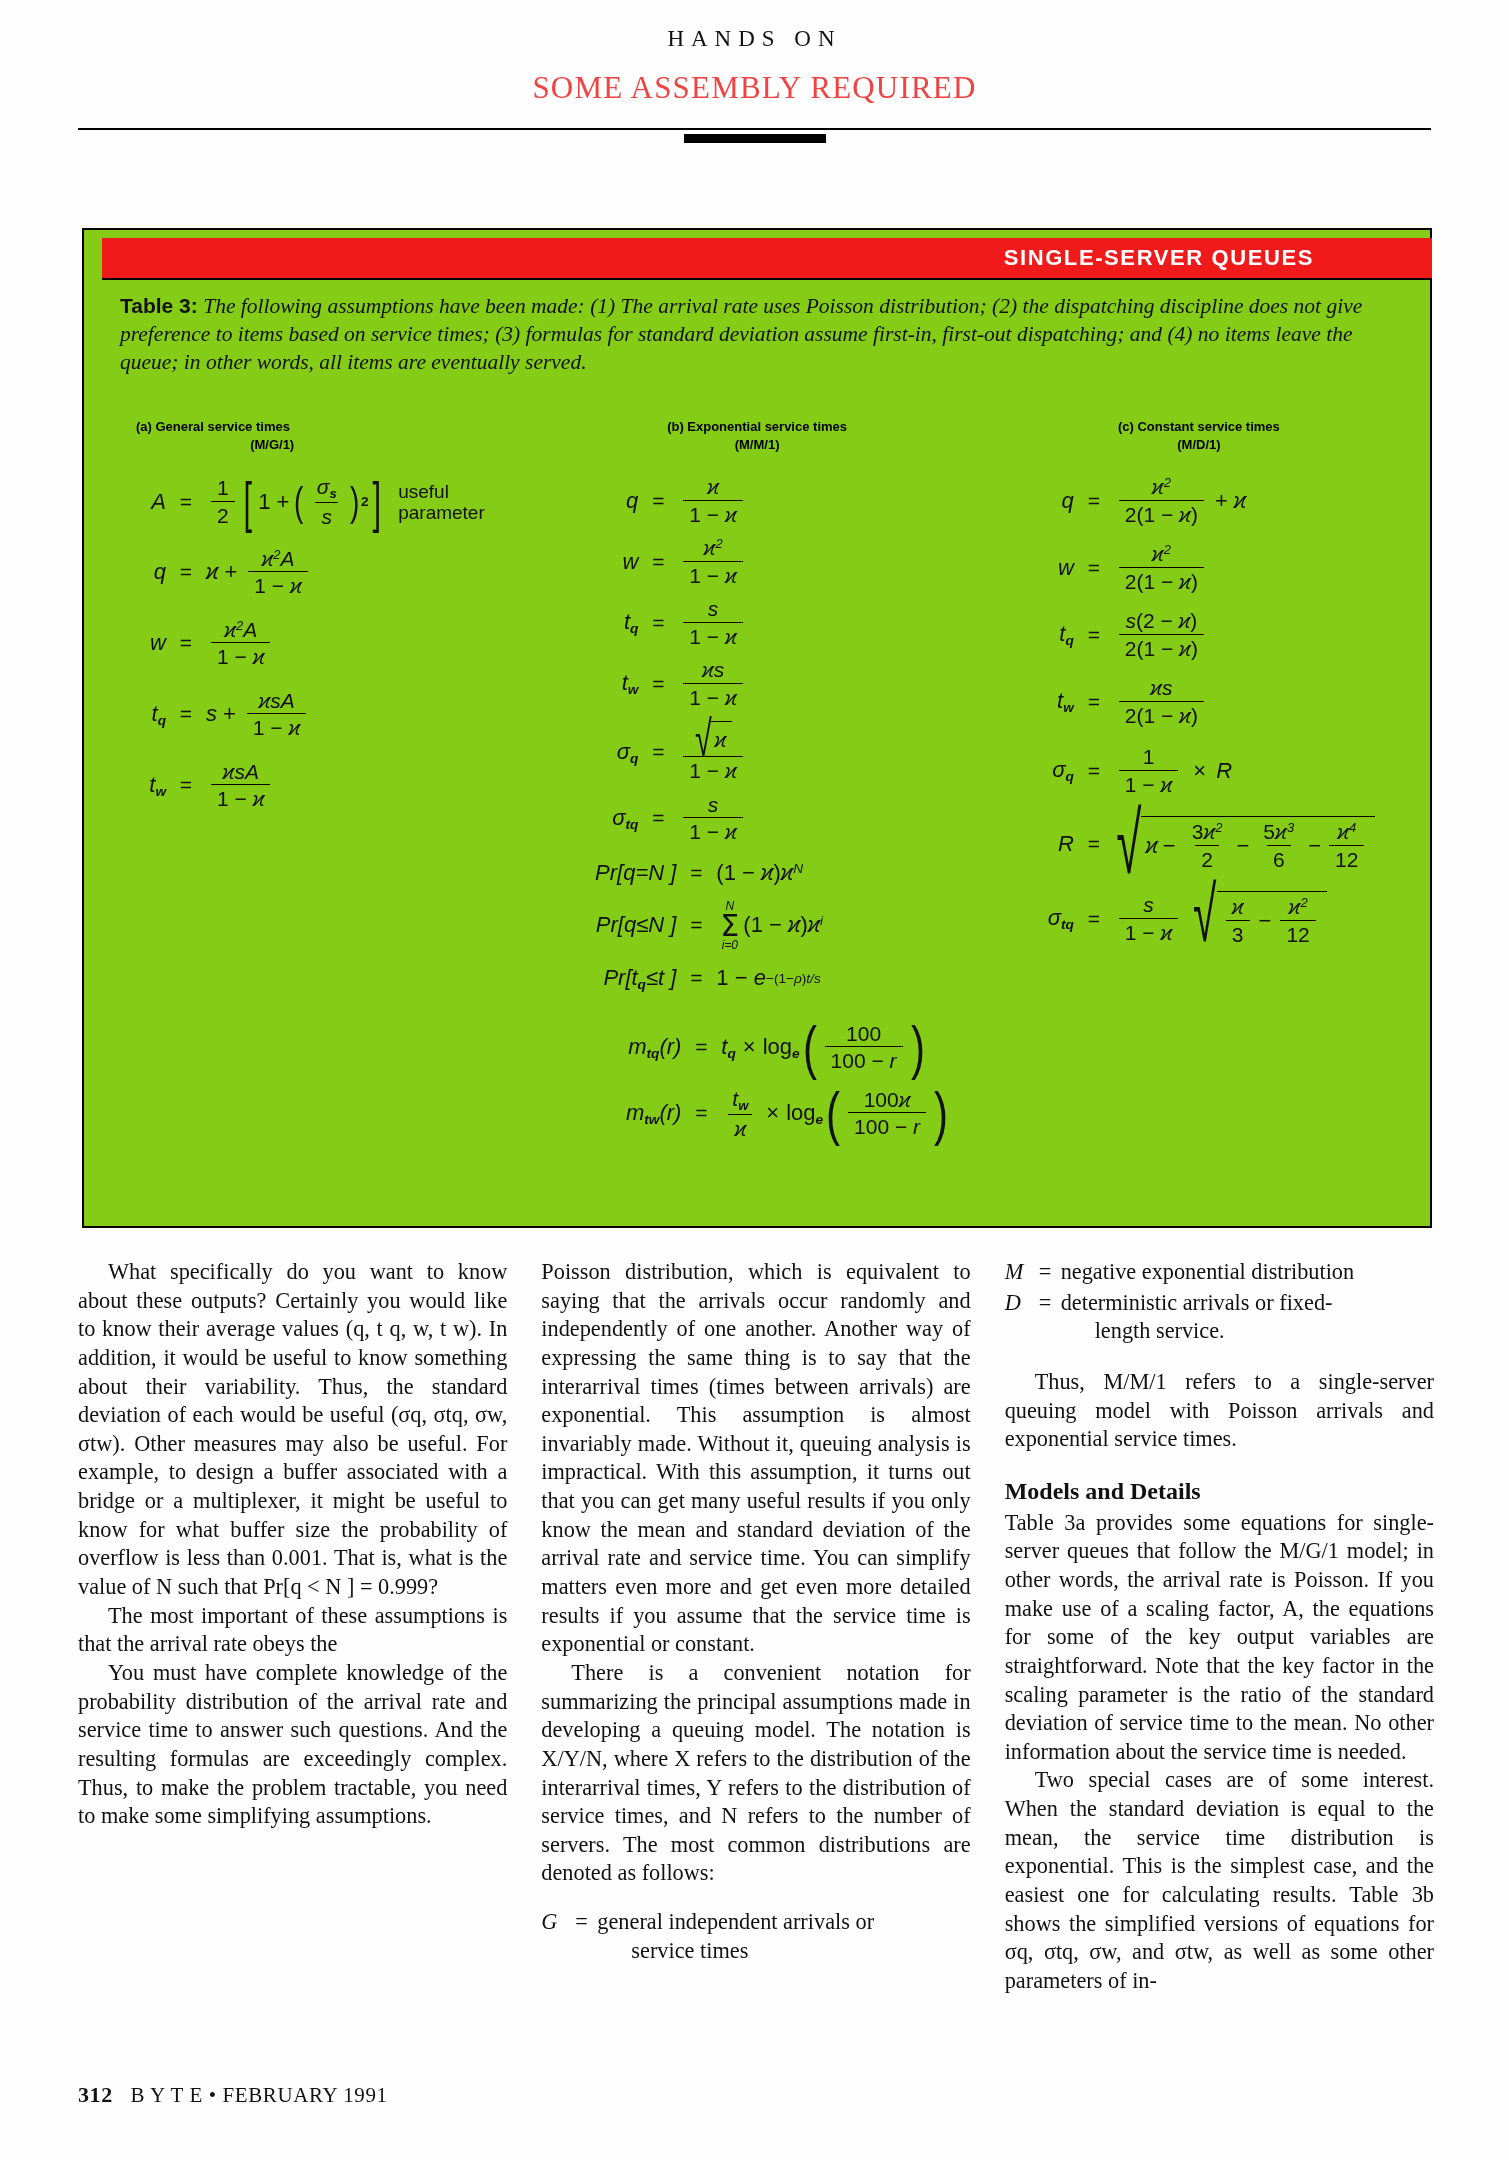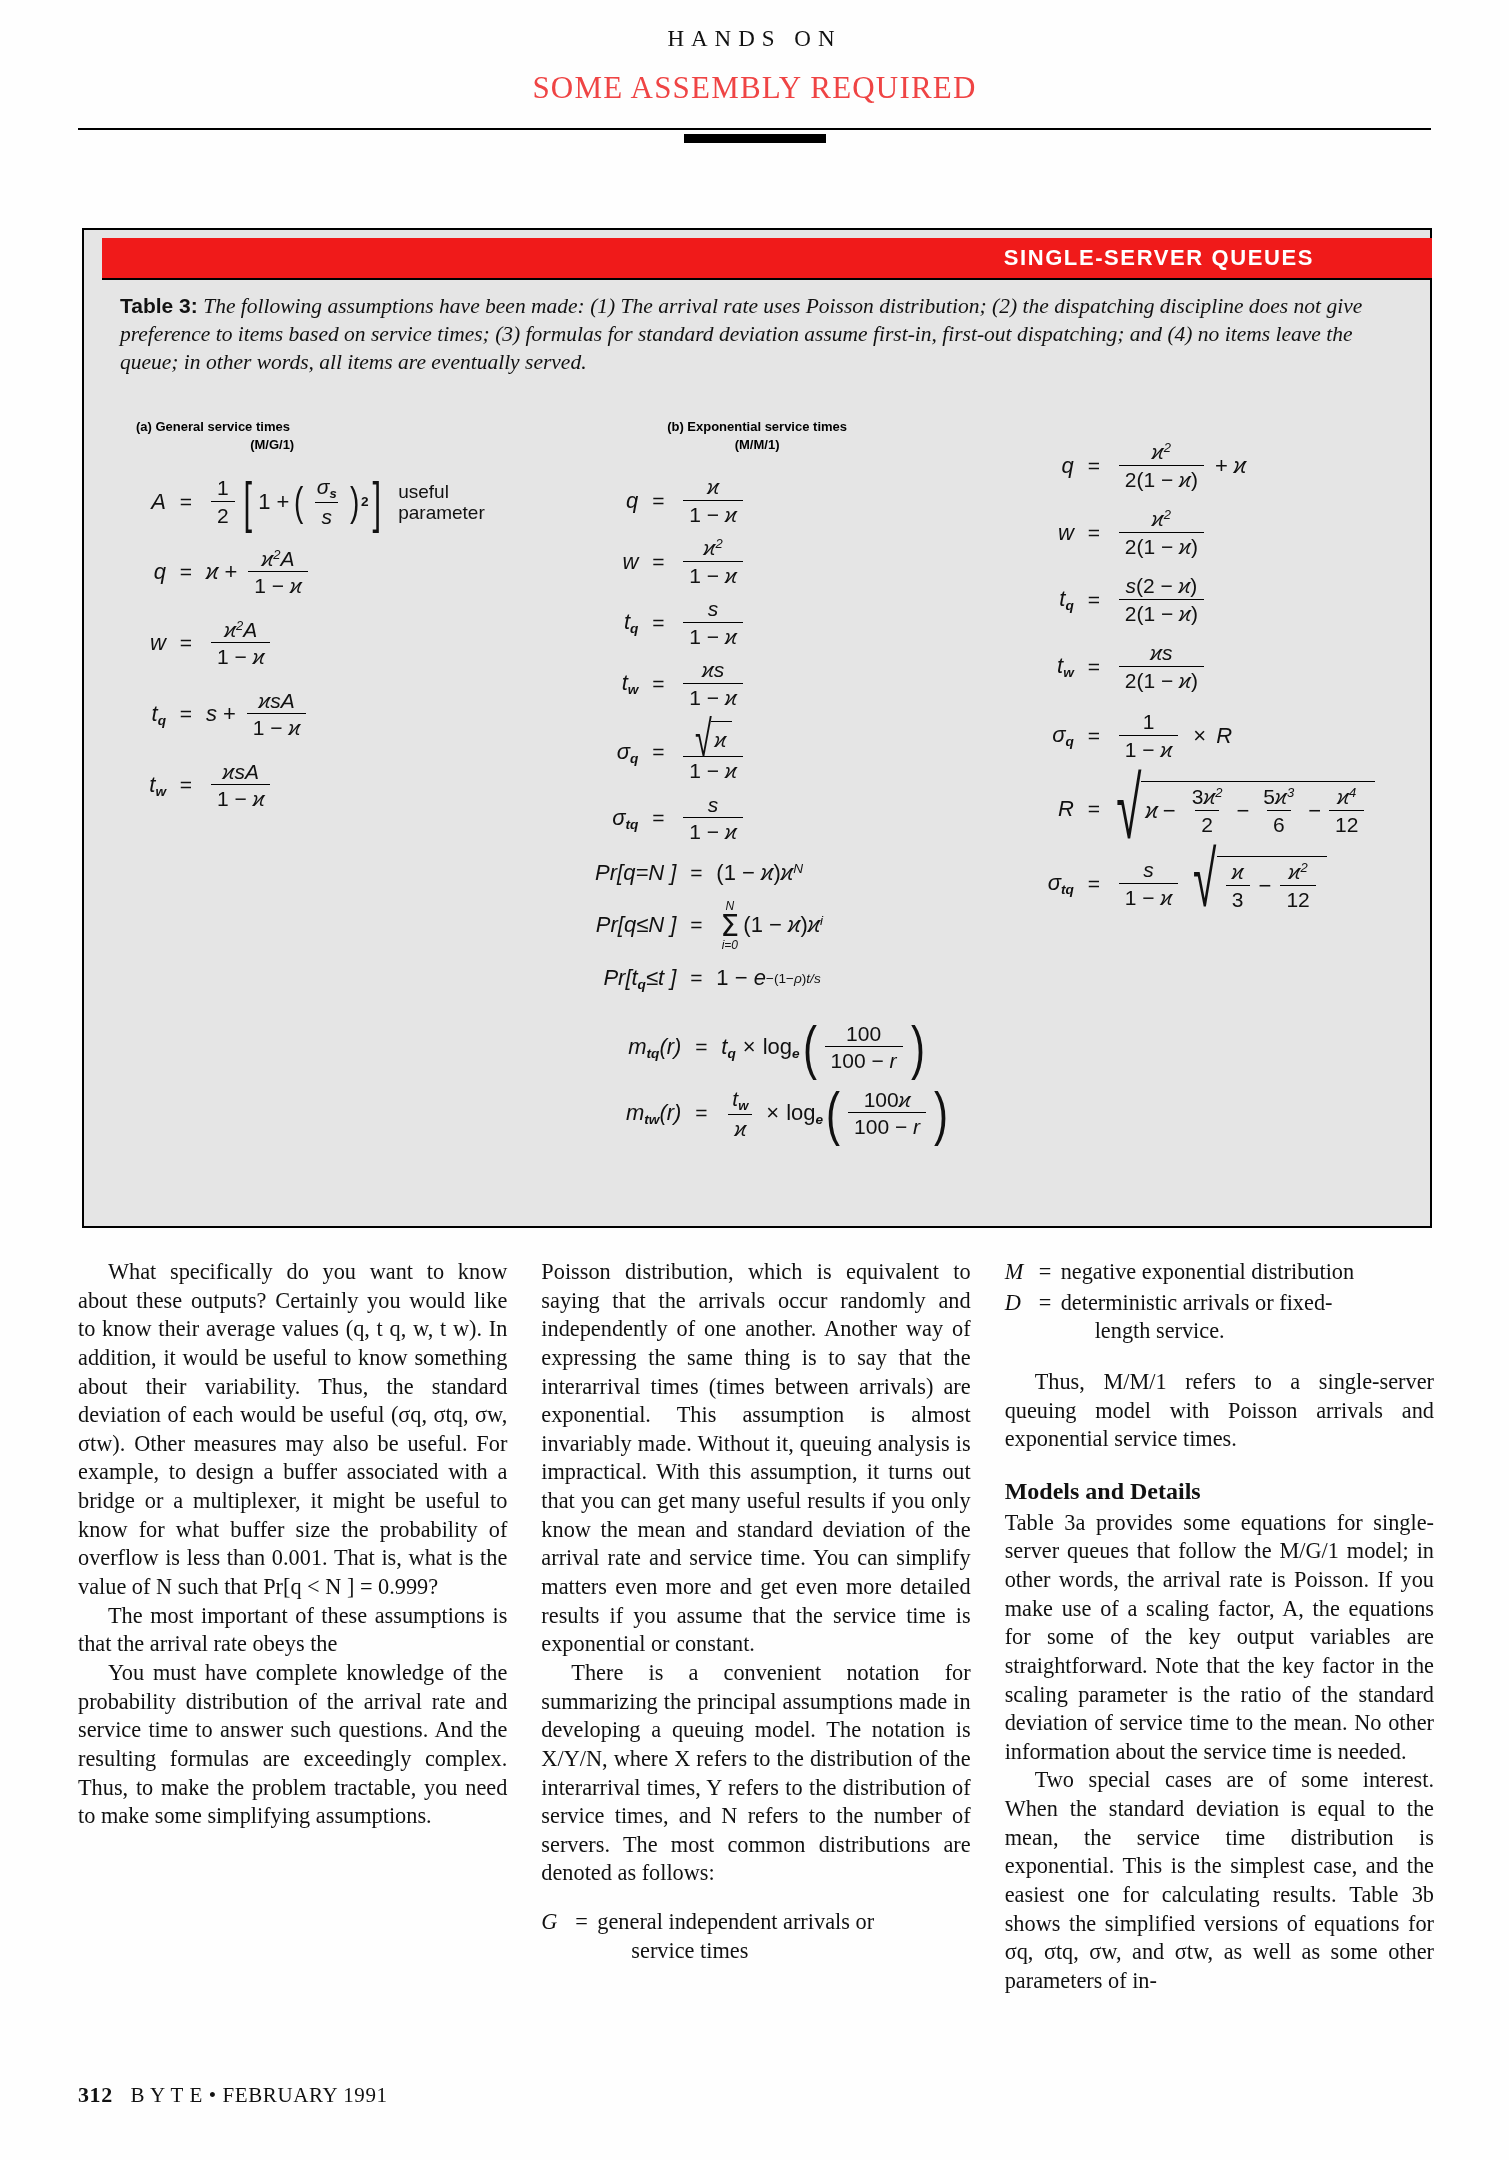--- a/index.html
+++ b/index.html
@@ -23,21 +23,21 @@
     font-family:"Liberation Serif", serif;
     font-size:31px;letter-spacing:1.2px;margin-top:18px;color:#ef4444;
   }
   .rule-wrap{position:relative;margin-top:22px;height:14px;}
   .rule-thin{position:absolute;left:78px;right:78px;top:0;height:2px;background:#000;}
   .rule-thick{position:absolute;left:50%;transform:translateX(-50%);top:6px;width:142px;height:9px;background:#000;}
 
   
   .figure{
     position:absolute;left:82px;top:228px;width:1350px;height:1000px;
-    border:2px solid #000;background:#e5e5e5;box-sizing:border-box;
+    border:2px solid #000;background:#84cc16;box-sizing:border-box;
   }
   .banner{
     position:absolute;left:18px;top:8px;right:-2px;height:42px;
     background:#f01a1a;
     display:flex;align-items:center;justify-content:flex-end;
     padding-right:118px;box-sizing:border-box;
     border-bottom:2px solid #000;
   }
   .banner-title{
     color:#fff;font-family:"Liberation Sans", sans-serif;
@@ -363,20 +363,24 @@
                   <span class="den">100&nbsp;−&nbsp;<span class="ital">r</span></span>
                 </span>
               <span class="paren" style="font-size:60px;line-height:0.62;">)</span>
             </span>
           </div>
 
         </div>
       </div>
 
       <div class="col col-c">
+        <div class="colhead">
+          <span>(c) Constant service times</span>
+          <span class="sub">(M/D/1)</span>
+        </div>
 
         <div class="eqs" style="padding-left:34px;">
 
           <div class="eq" style="margin-bottom:16px;">
             <span class="lhs ital">q</span>
               <span class="eqsign">=</span>
             <span class="rhs">
               <span class="frac">
                   <span class="num"><span class="ital">ϰ<sup>2</sup></span></span>
                   <span class="den">2(1&nbsp;−&nbsp;<span class="ital">ϰ</span>)</span>

